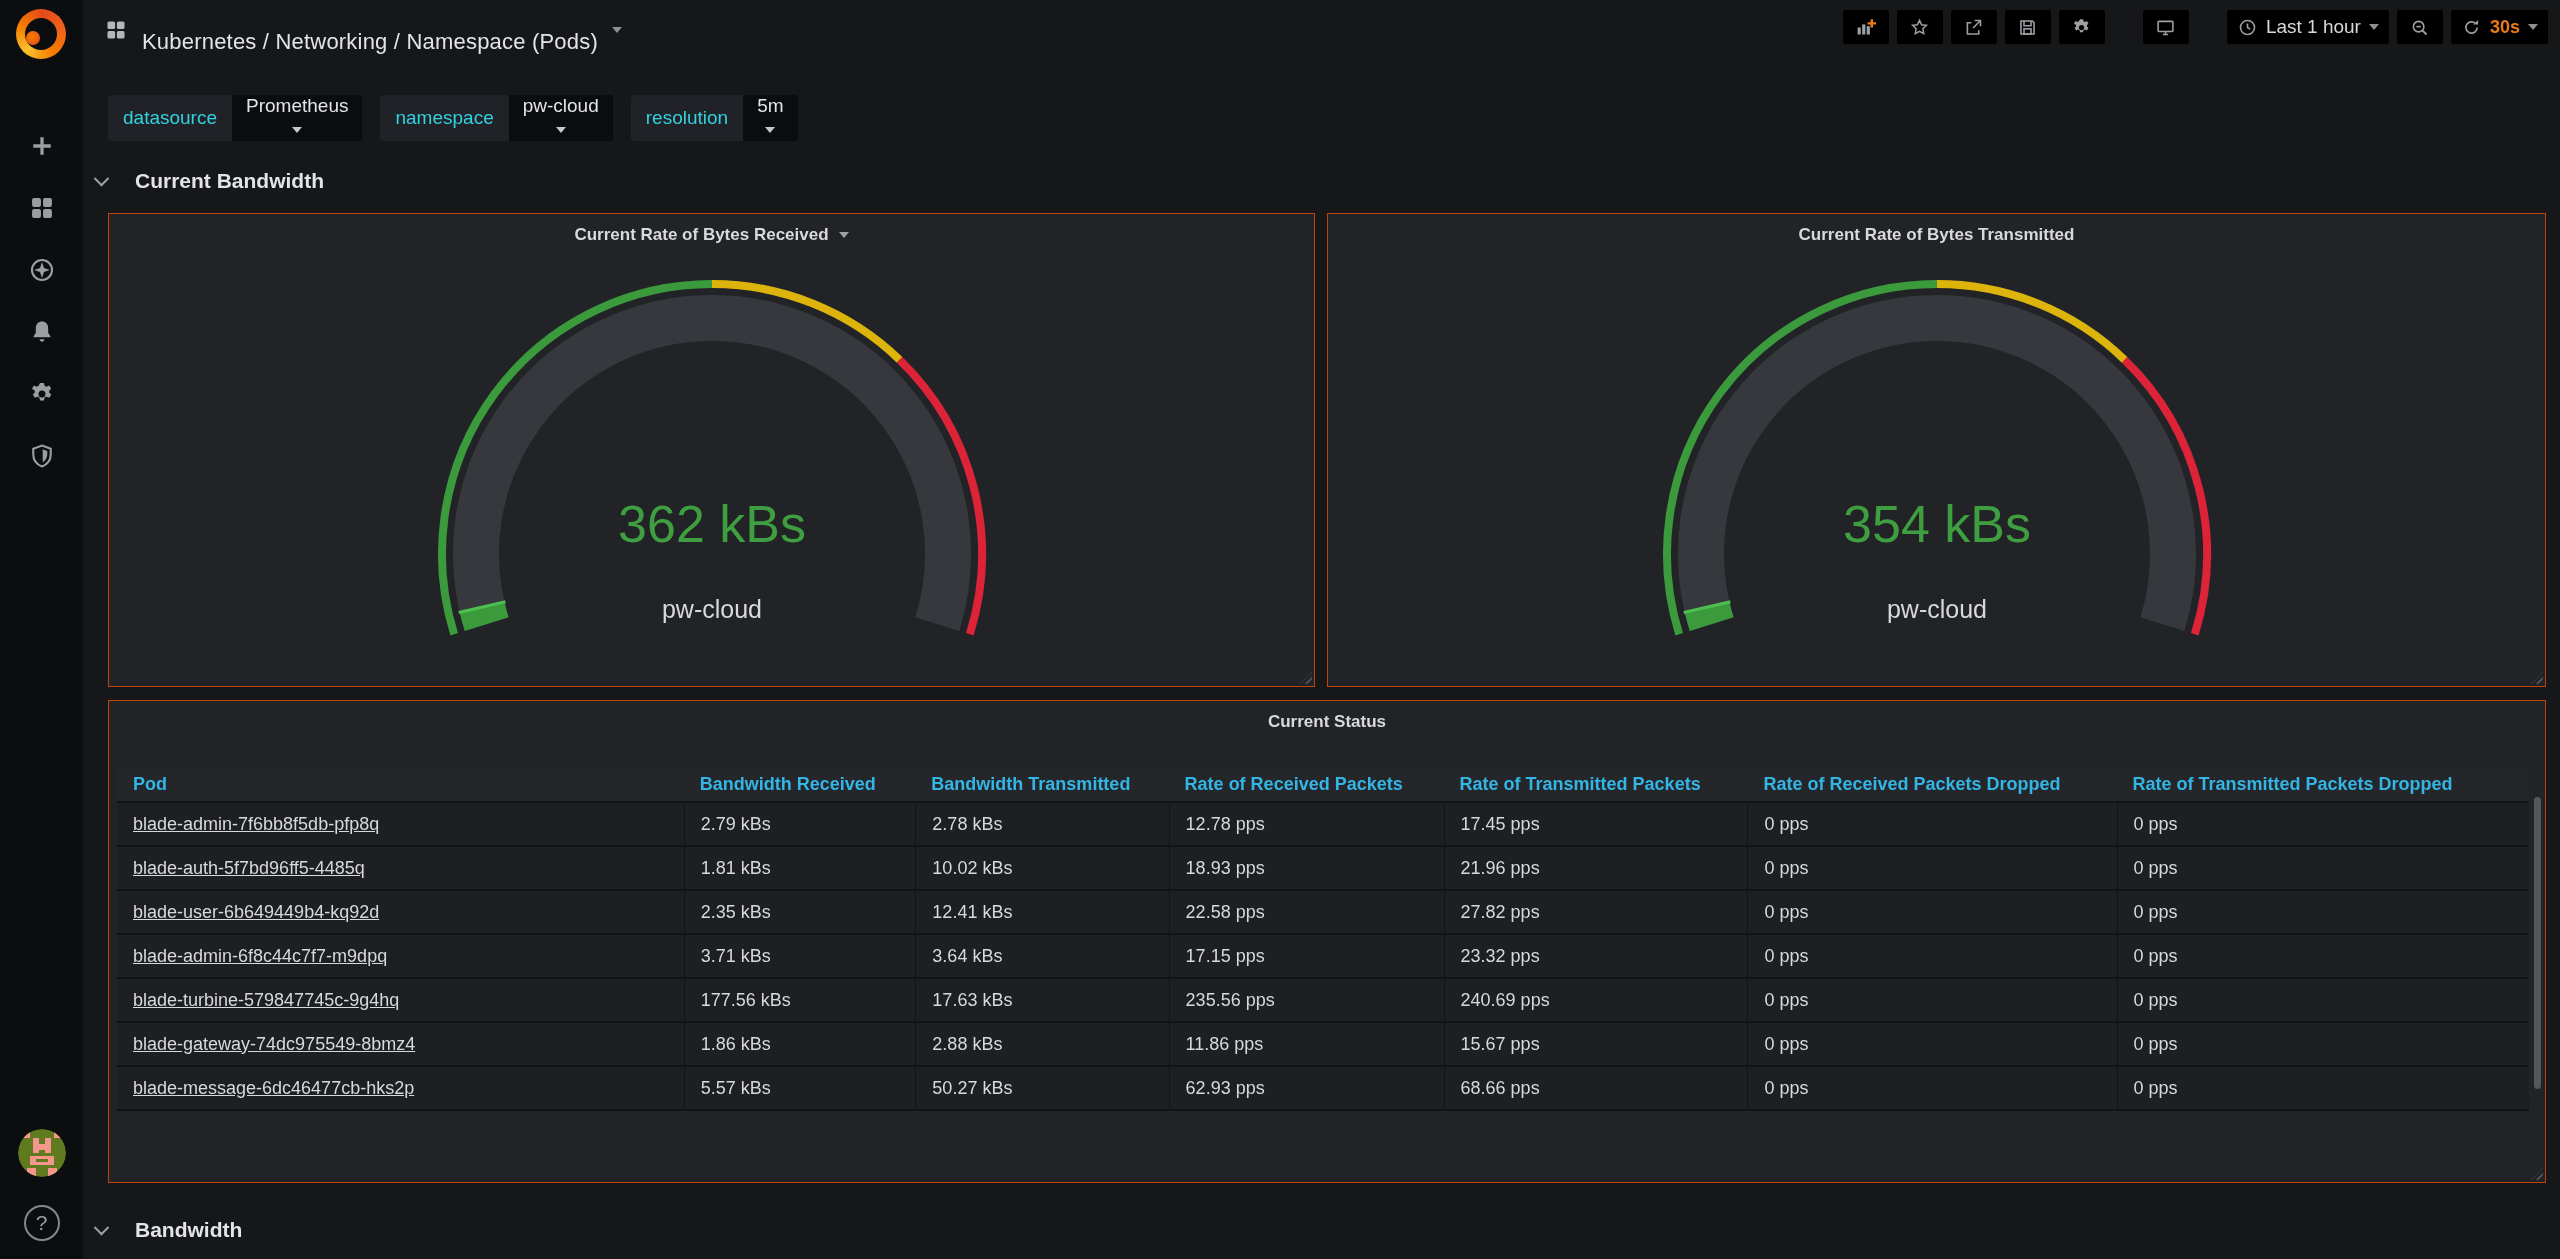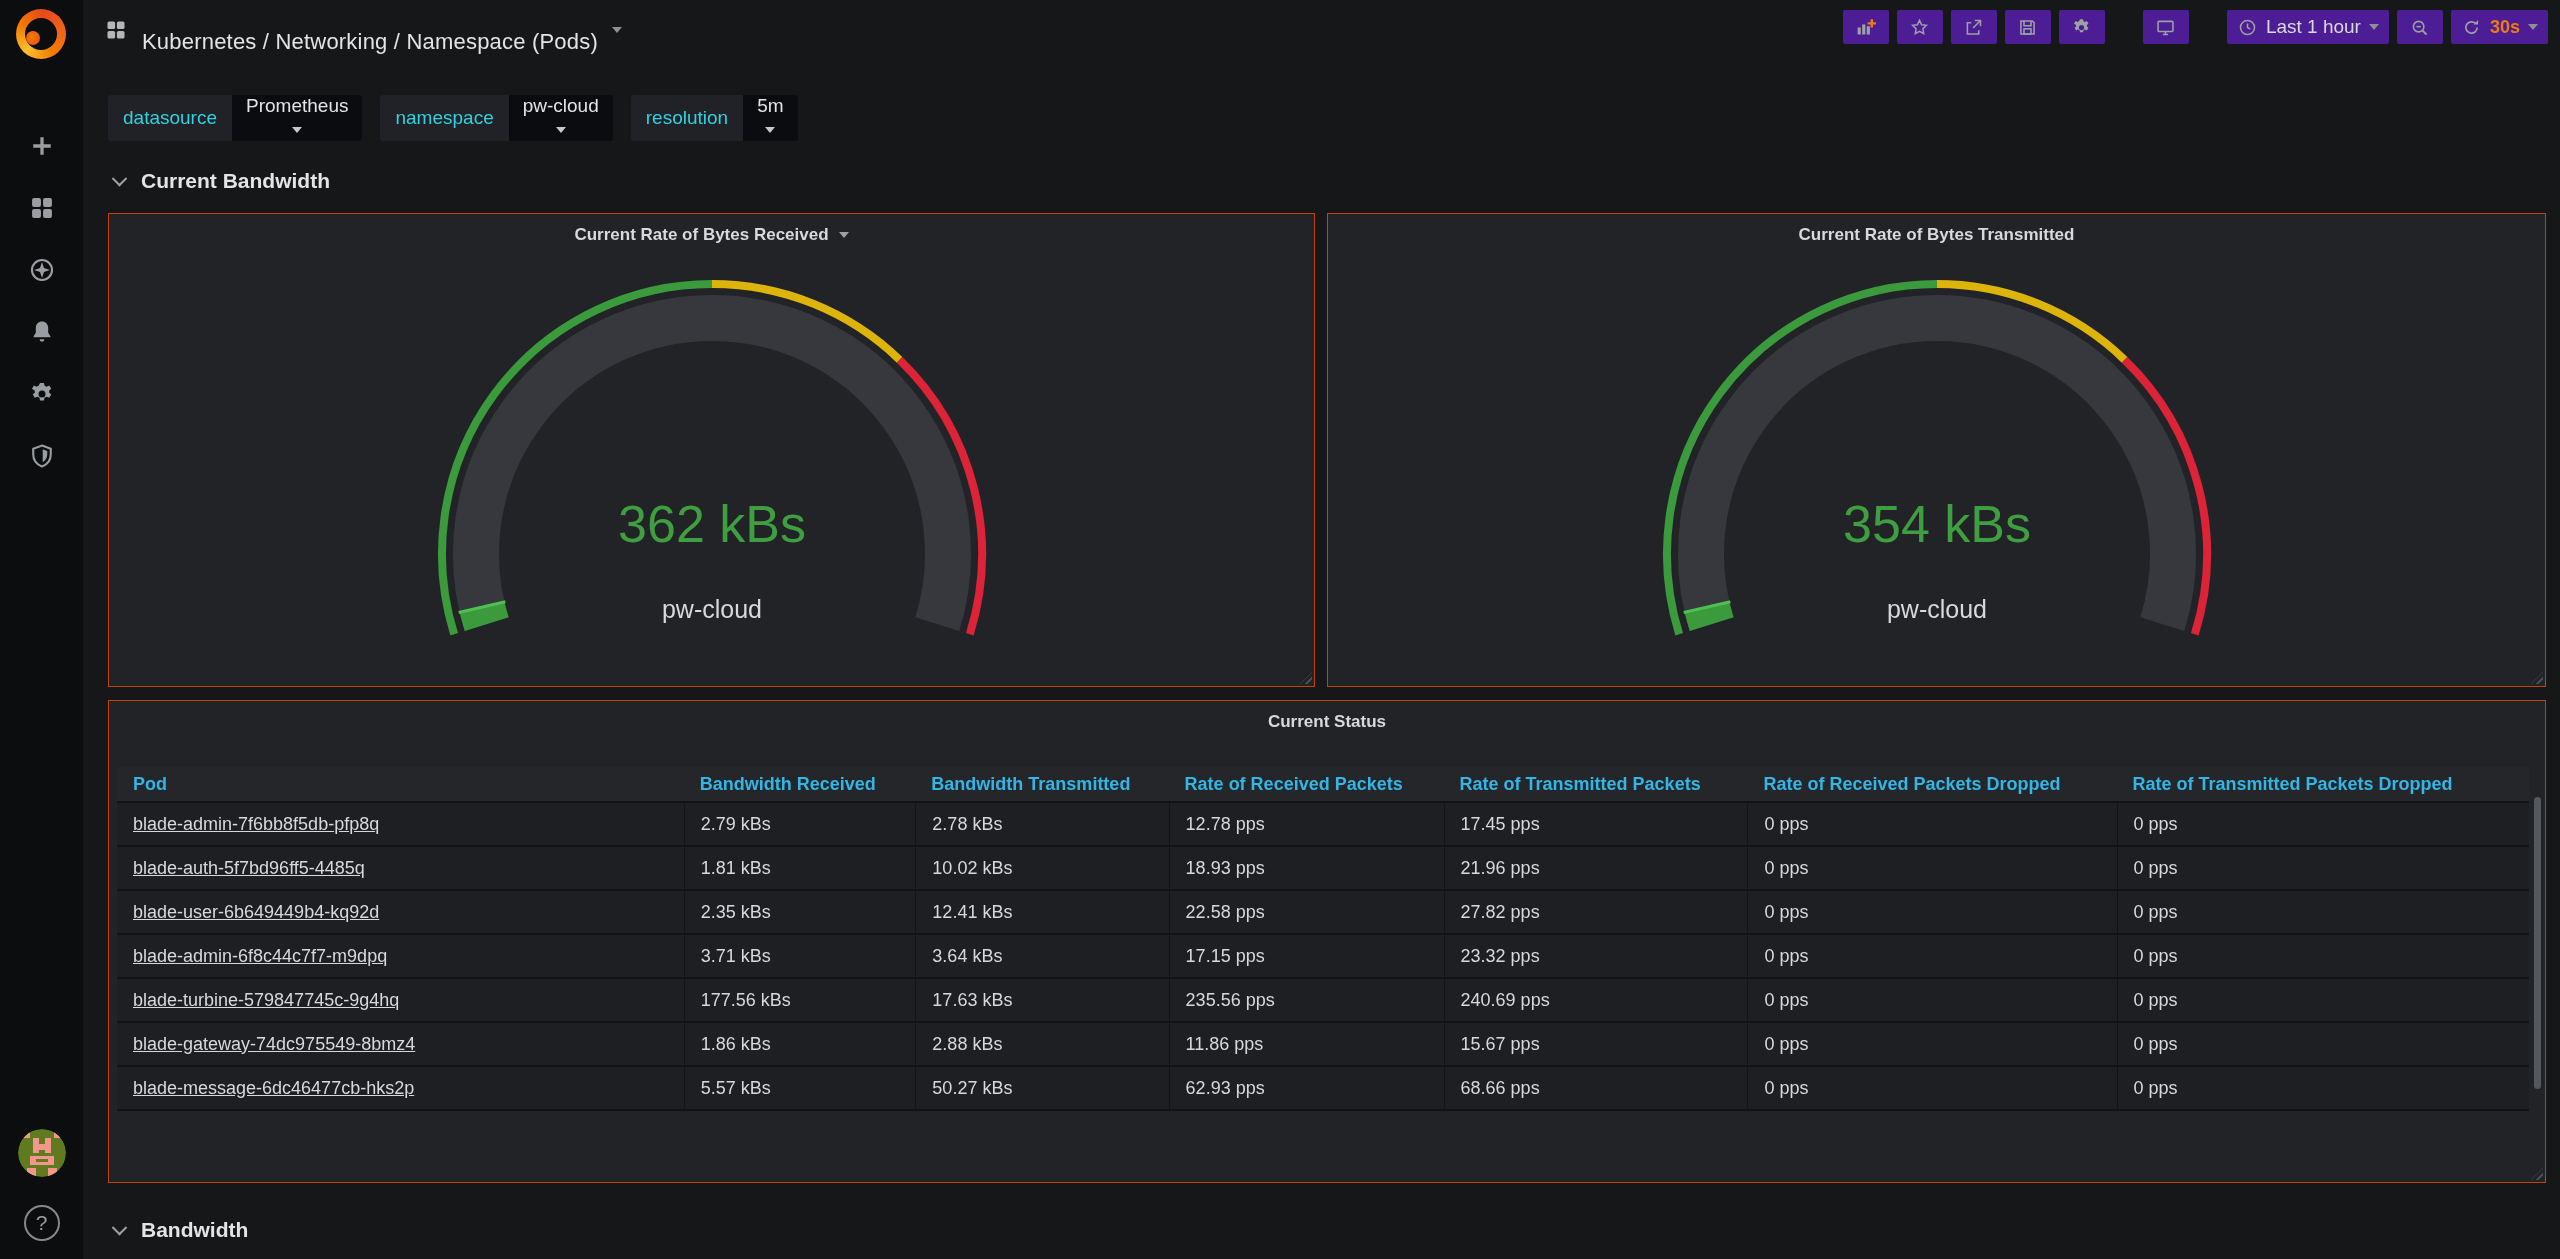--- a/index.html
+++ b/index.html
@@ -24,38 +24,38 @@
 
   
   .topbar-left { position:absolute; left:104px; top:12px; height:36px; display:flex; align-items:center; gap:14px; }
   .apps-icon { color:#b4b7ba; width:24px; height:24px; }
   .apps-icon svg { width:24px; height:24px; }
   .dash-title { font-size:22px; font-weight:500; color:#e3e4e6; letter-spacing:.2px;margin-top:24px; }
   .caret { display:inline-block; width:0; height:0; border-left:6px solid transparent; border-right:6px solid transparent;
     border-top:7px solid #8d9093; }
   .caret.sm { border-left-width:5px; border-right-width:5px; border-top-width:6px; }
   .toolbar { position:absolute; right:12px; top:10px; height:34px; display:flex; align-items:center; gap:8px; }
-  .tb-btn { height:34px; min-width:46px; background:#4c1d95; border-radius:2px; color:#9da0a5;
+  .tb-btn { height:34px; min-width:46px; background:#000000; border-radius:2px; color:#9da0a5;
     display:flex; align-items:center; justify-content:center; gap:8px; padding:0 10px; }
   .tb-btn svg { width:21px; height:21px; }
   .tb-gap { width:22px; }
   .tb-text { font-size:19px; color:#d8d9da; white-space:nowrap; }
   .tb-interval { font-size:18px; font-weight:700; color:#eb7b18; }
 
   
   .var-row { position:absolute; left:108px; top:95px; display:flex; gap:18px; }
   .var-group { display:flex; height:46px; border-radius:3px; overflow:hidden; }
   .var-label { background:#202227; color:#32d1df; font-size:19px; font-weight:500;
     display:flex; align-items:center; padding:0 15px; }
   .var-value { background:#0b0c0f; color:#e3e4e6; font-size:19px;
     display:flex; align-items:center; gap:10px; padding:0 14px;flex-direction:column; }
   .var-value .caret { border-top-color:#c7c8ca; }
 
   
-  .section-header { position:absolute; left:114px; display:flex; align-items:center; gap:16px; height:36px; }
+  .section-header { position:absolute; left:96px; display:flex; align-items:center; gap:28px; height:36px; }
   .chev { width:11px; height:11px; border-right:2px solid #9da0a5; border-bottom:2px solid #9da0a5;
     transform:rotate(45deg) translate(-2px,-2px); }
   .section-title { font-size:21px; font-weight:700; color:#e3e4e6; }
   .sh1 { top:163px; }
   .sh2 { top:1212px; }
 
   
   .panel { position:absolute; background:#222327; border:1px solid #c2410c; }
   .gauge1 { left:108px; top:213px; width:1207px; height:474px; }
   .gauge2 { left:1327px; top:213px; width:1219px; height:474px; }

